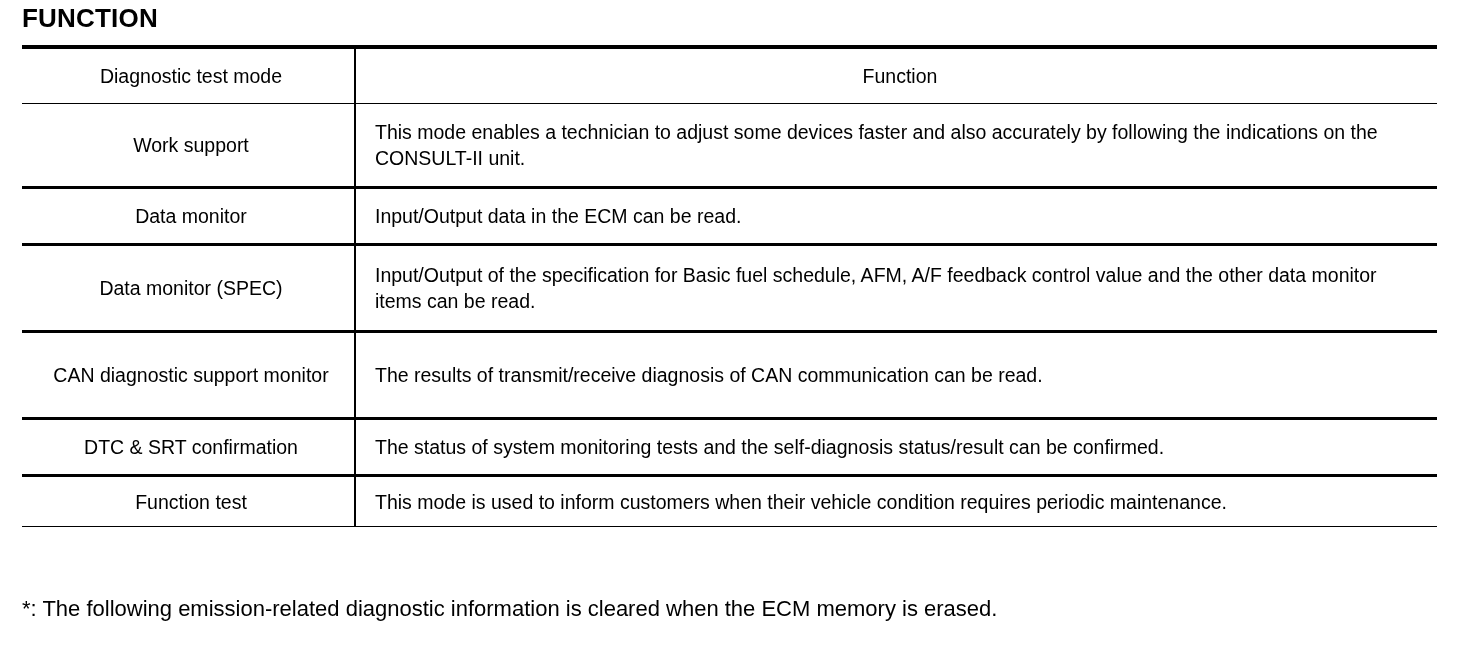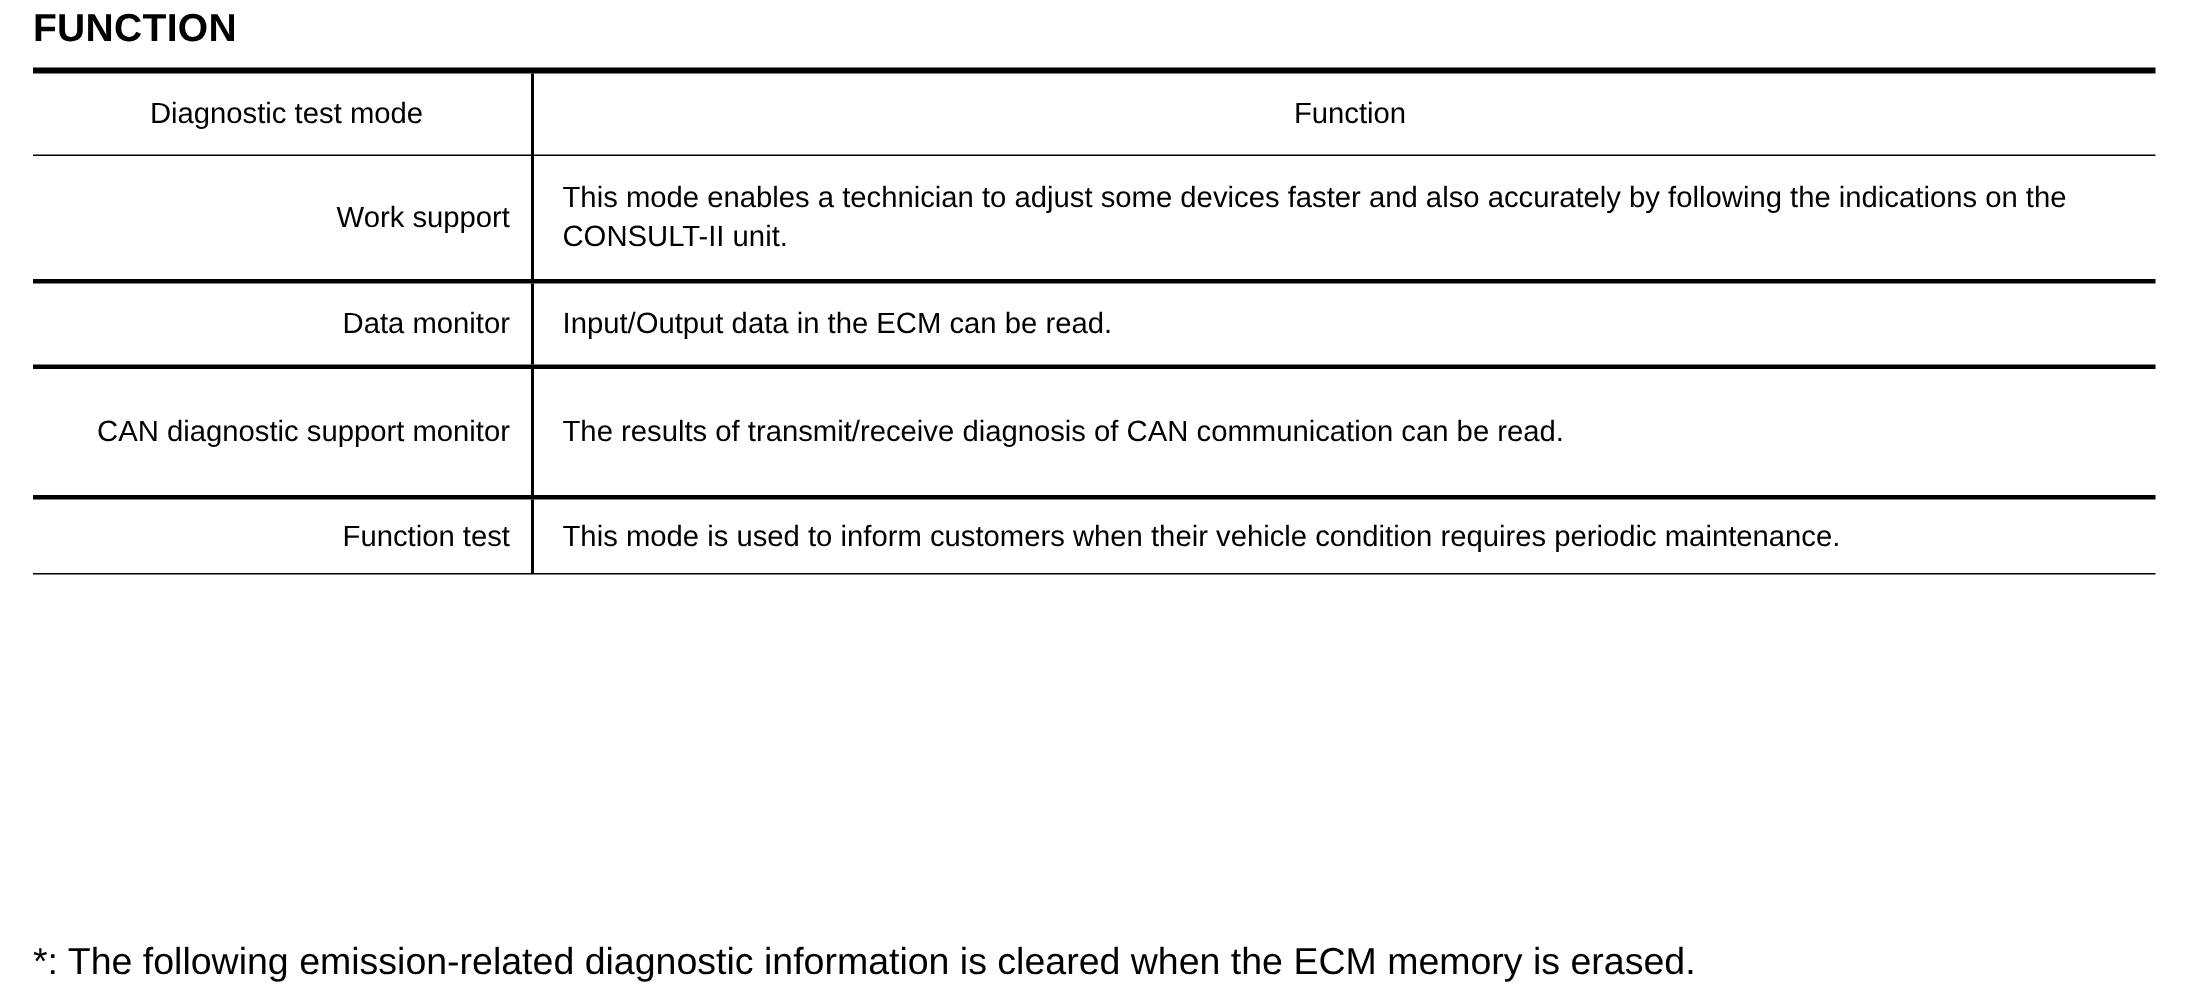--- a/index.html
+++ b/index.html
@@ -81,34 +81,34 @@
   .fn-table thead th.col-mode { padding-left: 20px; }
 
   
   .fn-table tbody td {
     border-bottom: 1.5px solid #000;
   }
   .fn-table tbody tr.rule-thick > td {
     border-bottom-width: 3px;
   }
 
-  .fn-table td.col-mode { text-align: right; }
+  .fn-table td.col-mode { text-align: center; }
   .fn-table td.col-func { text-align: left; }
 
   .row-tall   td { height: 70px; }
   .row-mid    td { height: 72px; }
   .row-short  td { height: 37px; }
   .row-xshort td { height: 42px; }
 
   
   .footnote {
     position: absolute;
     left: 22px;
-    top: 628px;
-    font-size: 25px;
+    top: 596px;
+    font-size: 22px;
     line-height: 26px;
     white-space: nowrap;
   }
 </style>
 </head>
 <body>
 
 <div class="page">
 
   <div class="page-title">FUNCTION</div>
@@ -130,27 +130,35 @@
         <td class="col-mode">Work support</td>
         <td class="col-func">This mode enables a technician to adjust some devices faster and also accurately by following the indications on the CONSULT-II unit.</td>
       </tr>
 
 
       <tr class="row-xshort rule-thick">
         <td class="col-mode">Data monitor</td>
         <td class="col-func">Input/Output data in the ECM can be read.</td>
       </tr>
 
+      <tr class="row-mid rule-thick">
+        <td class="col-mode">Data monitor (SPEC)</td>
+        <td class="col-func">Input/Output of the specification for Basic fuel schedule, AFM, A/F feedback control value and the other data monitor items can be read.</td>
+      </tr>
 
       <tr class="row-mid rule-thick">
         <td class="col-mode">CAN diagnostic support monitor</td>
         <td class="col-func">The results of transmit/receive diagnosis of CAN communication can be read.</td>
       </tr>
 
 
+      <tr class="row-xshort rule-thick">
+        <td class="col-mode">DTC &amp; SRT confirmation</td>
+        <td class="col-func">The status of system monitoring tests and the self-diagnosis status/result can be confirmed.</td>
+      </tr>
 
       <tr class="row-short">
         <td class="col-mode">Function test</td>
         <td class="col-func">This mode is used to inform customers when their vehicle condition requires periodic maintenance.</td>
       </tr>
 
     </tbody>
   </table>
 
   <div class="footnote">*: The following emission-related diagnostic information is cleared when the ECM memory is erased.</div>

